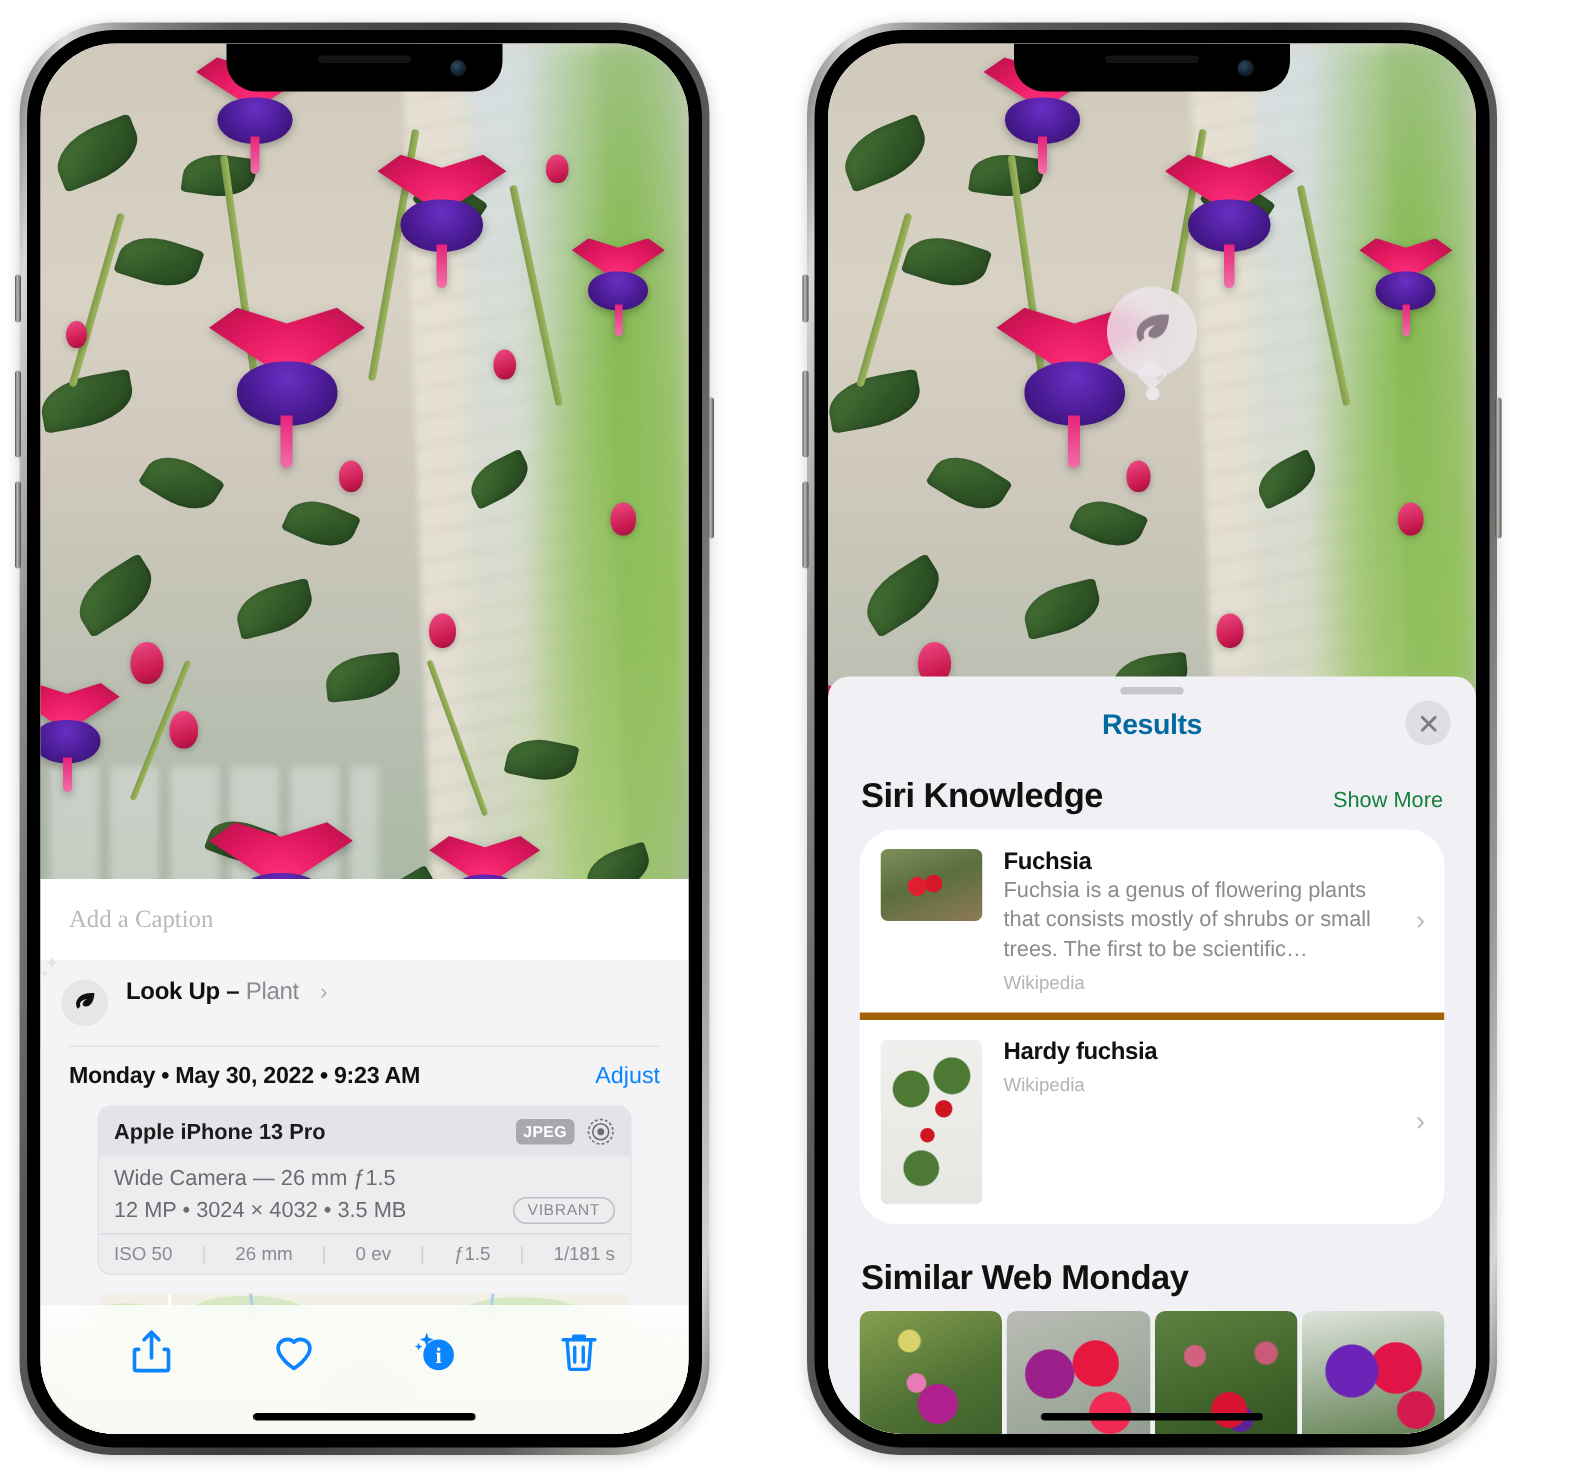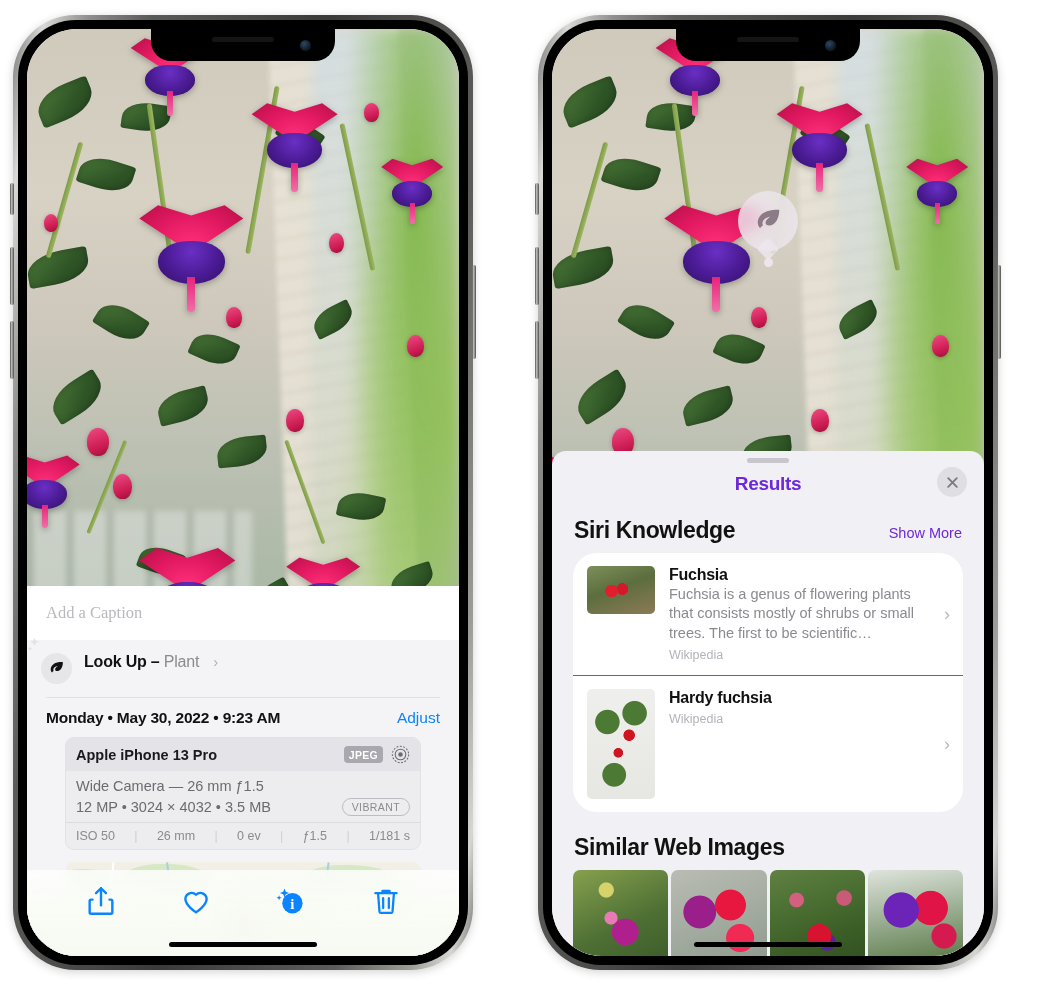--- a/index.html
+++ b/index.html
@@ -247,34 +247,34 @@
   .leaf-pin .circ svg { width:30px; height:30px; color:#8b7b86; }
   .leaf-pin .dot { width:9px; height:9px; border-radius:50%; background:#ece6ec; margin-top:7px; }
 
   .results-sheet {
     position:absolute; left:0; right:0; bottom:0; height:505px;
     background:#f1f1f5; border-top-left-radius:14px; border-top-right-radius:14px;
     z-index:20; overflow:hidden;
   }
   .grabber { width:42px; height:5px; border-radius:3px; background:#c6c6cc; margin: 7px auto 0; }
   .results-head { position:relative; padding: 10px 0 0; text-align:center; }
-  .results-title { font-size:19px; font-weight:700; color:#6d28d9; letter-spacing:-.3px; }
+  .results-title { font-size:19px; font-weight:700; color:#0369a1; letter-spacing:-.3px; }
   .close-btn {
     position:absolute; right:17px; top:4px; width:30px; height:30px; border-radius:50%;
     background:#dedee3; display:flex; align-items:center; justify-content:center;
   }
   .close-btn svg { width:15px; height:15px; color:#7b7b82; }
 
   .sec-head { display:flex; align-items:baseline; justify-content:space-between; padding: 22px 22px 9px; }
   .sec-title { font-size:23px; font-weight:700; color:#111; letter-spacing:-.35px; }
-  .show-more { font-size:14.5px; color:#6d28d9; }
+  .show-more { font-size:14.5px; color:#15803d; }
 
   .know-card { margin: 0 21px; background:#fff; border-radius:24px; overflow:hidden; }
   .know-item { display:flex; gap:14px; padding: 13px 14px; align-items:flex-start; position:relative; }
-  .know-item + .know-item { border-top:1px solid #a16207; }
+  .know-item + .know-item { border-top:5px solid #a16207; }
   .know-thumb { flex:0 0 auto; border-radius:5px; overflow:hidden; }
   .thumb-a { width:68px; height:48px; background:
       radial-gradient(circle at 36% 52%, #e01e2e 0 12%, transparent 13%),
       radial-gradient(circle at 52% 48%, #d4182a 0 13%, transparent 14%),
       linear-gradient(160deg,#7d8f5a 0%,#5c6e3e 45%,#8d7a55 100%); }
   .thumb-b { width:68px; height:110px; background:
       radial-gradient(circle at 62% 42%, #cf1520 0 7%, transparent 8%),
       radial-gradient(circle at 46% 58%, #cf1520 0 6%, transparent 7%),
       radial-gradient(circle at 30% 30%, #4c7a34 0 13%, transparent 14%),
       radial-gradient(circle at 70% 22%, #4c7a34 0 12%, transparent 13%),
@@ -649,21 +649,21 @@
             <span class="know-thumb thumb-b"></span>
             <span class="know-body">
               <span class="know-title" style="display:block">Hardy fuchsia</span>
               <span class="know-src" style="display:block">Wikipedia</span>
             </span>
             <span class="know-chev">›</span>
           </div>
         </div>
 
         <div class="sec-head" style="padding-bottom:7px">
-          <span class="sec-title">Similar Web Images</span>
+          <span class="sec-title">Similar Web Monday</span>
         </div>
         <div class="web-strip">
           <div class="web-img wi1"></div>
           <div class="web-img wi2"></div>
           <div class="web-img wi3"></div>
           <div class="web-img wi4"></div>
         </div>
       </div>
 
       <div class="notch">

